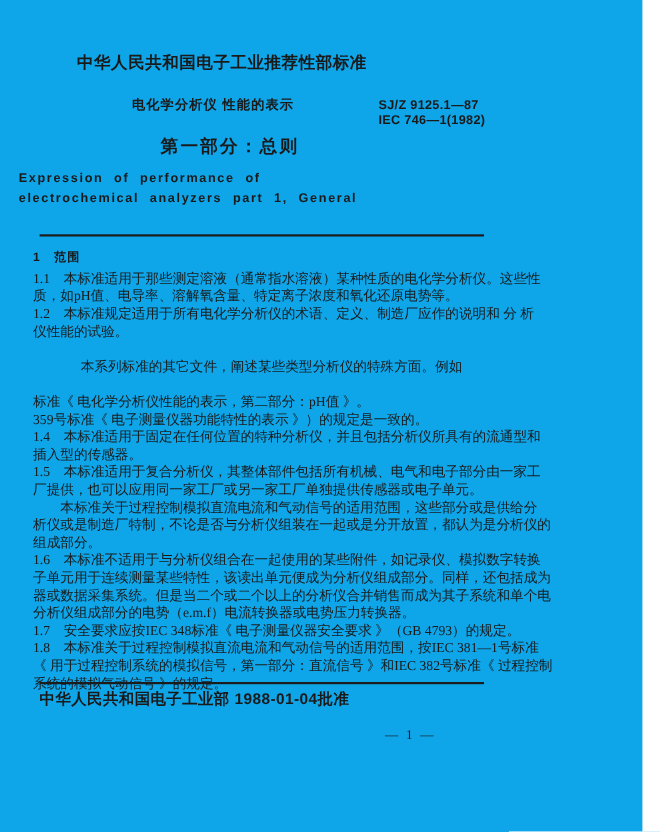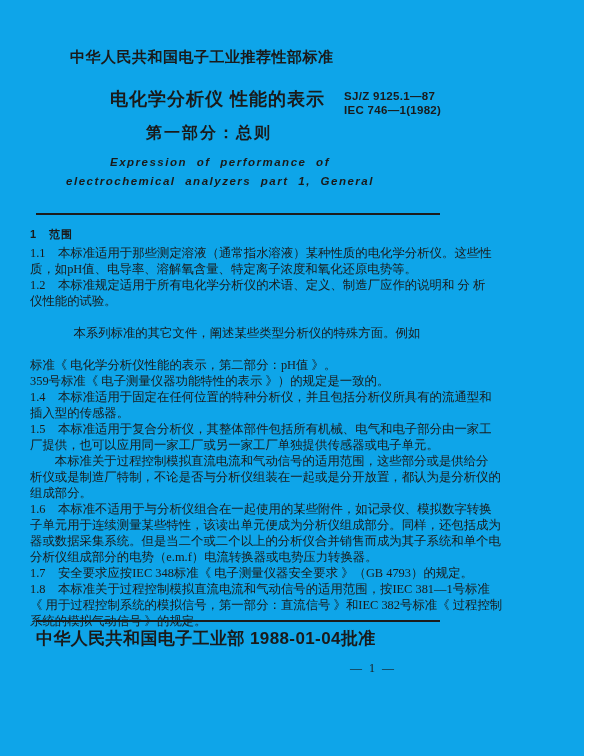--- a/index.html
+++ b/index.html
@@ -4,39 +4,39 @@
 <style>
   html,body { margin:0; padding:0; background:#ffffff; }
   .page {
     position:relative; width:584px; height:756px;
     background:#0ea5e9; overflow:hidden;
     font-family:"Liberation Serif","DejaVu Serif",serif;
     color:#1a1a1a;
   }
   .hd { font-family:"Liberation Sans","DejaVu Sans",sans-serif; font-weight:bold; }
   .org-label { position:absolute; left:70px; top:48px; font-size:15px; letter-spacing:0.5px; }
-  .title-cn  { position:absolute; left:110px; top:87px; font-size:18px; letter-spacing:1px; }
+  .title-cn  { position:absolute; left:120px; top:87px; font-size:12px; letter-spacing:1px; }
   .std-nos   { position:absolute; left:344px; top:90px; font-size:11.5px; line-height:13.5px; letter-spacing:0.3px; }
   .part-cn   { position:absolute; left:146px; top:123px; font-size:16px; letter-spacing:2px; }
-  .en-line   { position:absolute; left:0; width:440px; text-align:center; font-size:11.5px;
-               letter-spacing:1.5px; word-spacing:5px;font-style:italic; }
+  .en-line   { position:absolute; left:17px; width:440px; font-size:11.5px;
+               letter-spacing:1.5px; word-spacing:5px; }
   .en1 { top:156px; }
   .en2 { top:175px; }
   .rule { position:absolute; left:36px; width:404px; height:2px; background:#1c1c1c; }
   .rule-top { top:213px; }
   .rule-bottom { top:620px; }
   .body-block { position:absolute; left:30px; top:226px; width:540px;
                 font-size:12.4px; line-height:16px; }
   .sec-heading { font-weight:bold; font-size:11px; letter-spacing:1px;
                  font-family:"Liberation Sans","DejaVu Sans",sans-serif; margin-bottom:3px; }
   .bl { white-space:pre-wrap; }
   .ref-stack { display:inline-block; vertical-align:middle; transform:translateY(-1px);
                font-size:10px; line-height:10.5px; font-weight:bold; letter-spacing:0.3px;
                font-family:"Liberation Sans","DejaVu Sans",sans-serif; margin-left:2px; }
-  .footer-approval { position:absolute; left:36px; top:627px; font-size:17px; letter-spacing:0.4px; }
+  .footer-approval { position:absolute; left:36px; top:627px; font-size:14px; letter-spacing:0.4px; }
   .page-no { position:absolute; left:350px; top:661px; font-size:12px; letter-spacing:2px; }
 </style>
 </head>
 <body>
 
 <div class="page">
 
   <div class="org-label hd">中华人民共和国电子工业推荐性部标准</div>
 
   <div class="title-cn hd">电化学分析仪 性能的表示</div>

